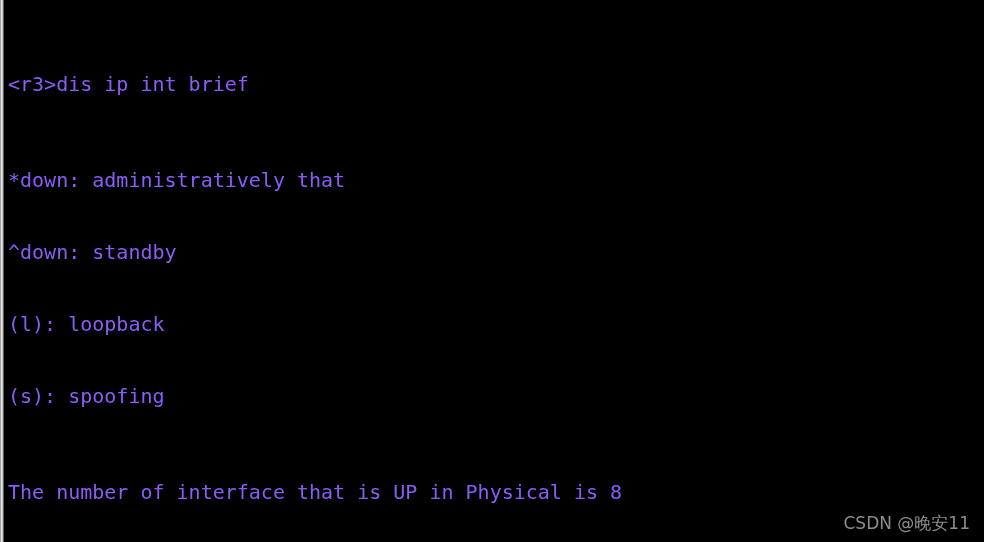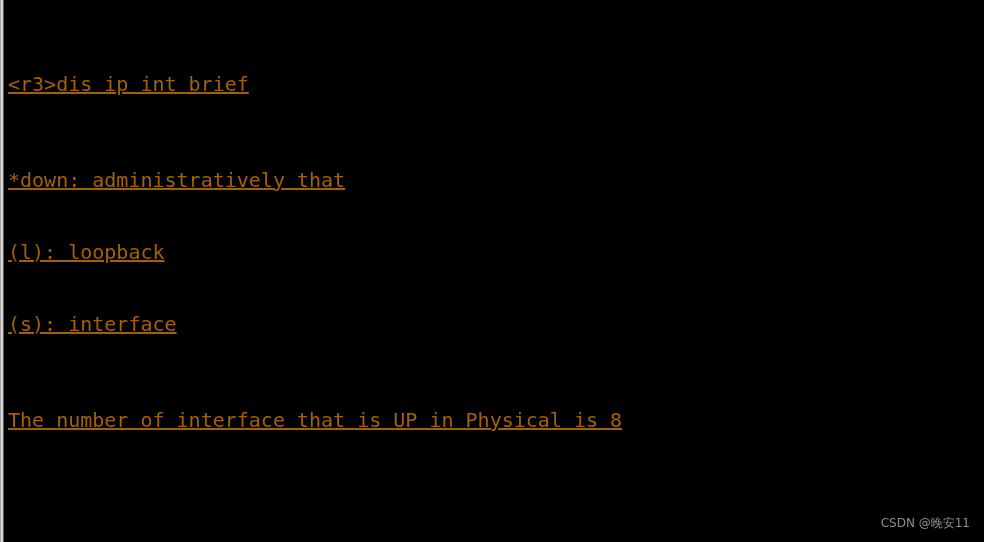--- a/index.html
+++ b/index.html
@@ -39,49 +39,49 @@
     font-family: "DejaVu Sans Mono", monospace;
     font-size: 20px;
     line-height: 24px;
     letter-spacing: 0px;
     white-space: pre;
   }
   .line {
     height: 24px;
     line-height: 24px;
     white-space: pre;
-    color: #a16207;
-    text-decoration: underline;
+    color: #8b5cf6;
   }
   #watermark {
     position: absolute;
     right: 14px;
     bottom: 8px;
     color: #8d8d8d;
     font-family: "DejaVu Sans", sans-serif;
-    font-size: 12px;
+    font-size: 17px;
     line-height: 22px;
     white-space: pre;
     user-select: none;
   }
 </style>
 </head>
 <body>
 
 <div id="terminal-window">
 
   <div id="left-border"></div>
 
   <div id="console-output">
 
     <div class="line">&lt;r3&gt;dis ip int brief</div>
 
     <div class="line">*down: administratively that</div>
+    <div class="line">^down: standby</div>
     <div class="line">(l): loopback</div>
-    <div class="line">(s): interface</div>
+    <div class="line">(s): spoofing</div>
 
     <div class="line">The number of interface that is UP in Physical is 8</div>
     
     
     
 
     
 
     
 

